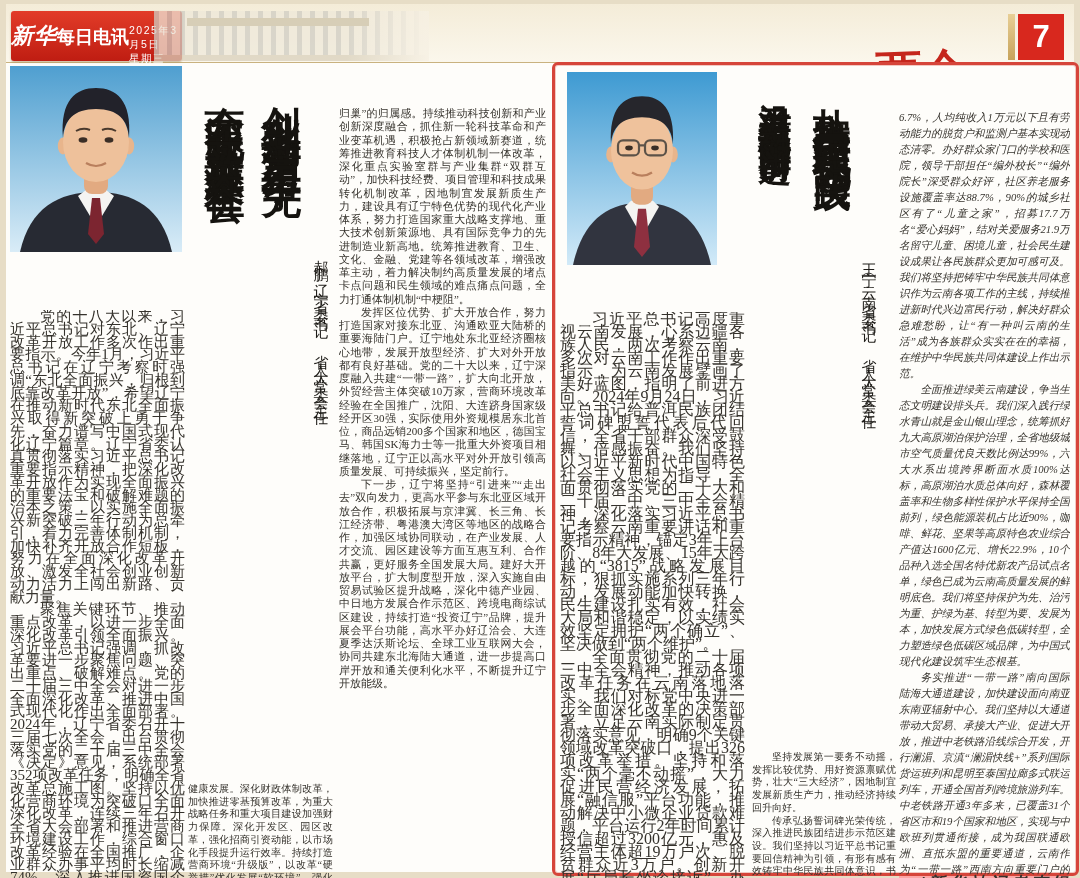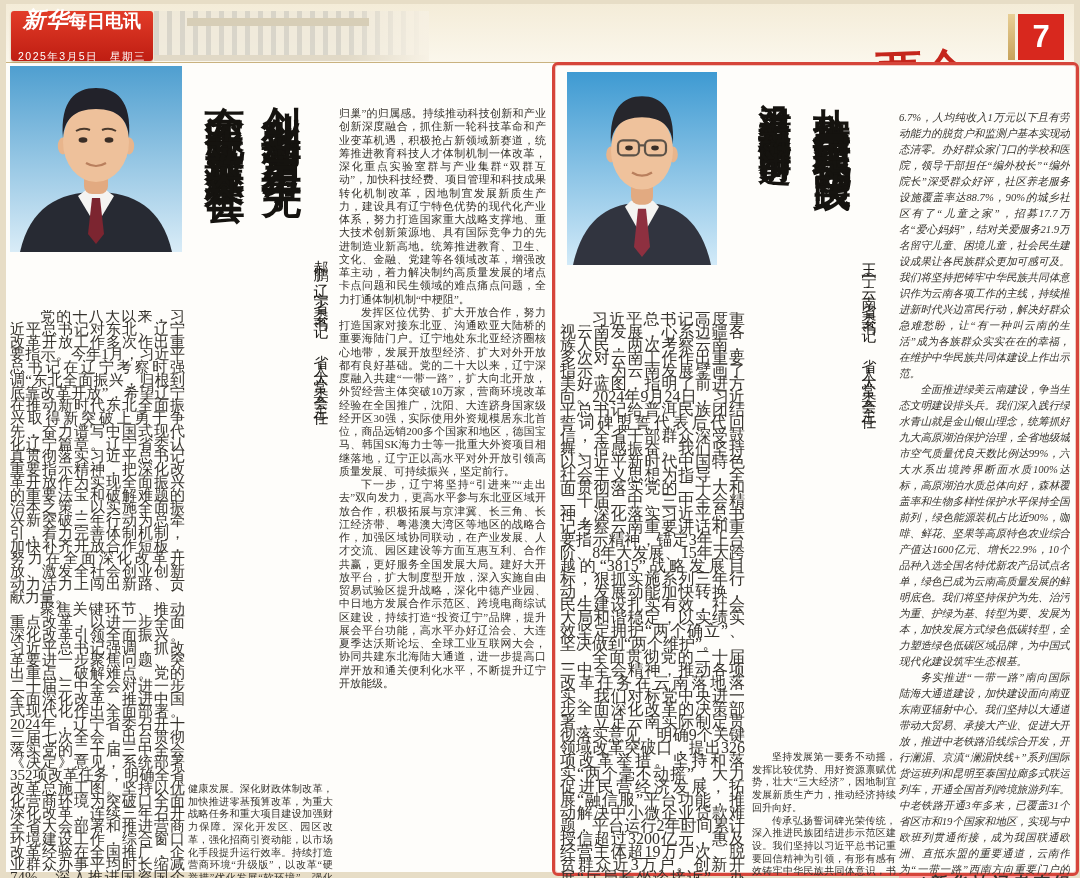--- a/index.html
+++ b/index.html
@@ -2,23 +2,23 @@
 <html><head>
 <meta charset="utf-8">
 <style>
   html,body{margin:0;padding:0;}
   .page{position:relative;width:1080px;height:878px;background:#e7ddc6;overflow:hidden;
         font-family:"Liberation Serif","DejaVu Serif",serif;color:#2e2b26;}
   .main{position:absolute;left:6px;top:62px;width:1068px;height:810px;background:#fefdfa;}
   
   .header{position:absolute;left:6px;top:4px;width:1068px;height:58px;
           background:linear-gradient(180deg,#f4ecd8,#fbf7ec);border-bottom:1px solid #c9b27f;}
-  .masthead{position:absolute;left:5px;top:7px;width:142px;height:50px;border-radius:3px;
+  .masthead{position:absolute;left:5px;top:7px;width:171px;height:50px;border-radius:3px;
             background:linear-gradient(180deg,#e23c28,#bf1d12);color:#fff;
-            display:flex;flex-direction:column;align-items:center;justify-content:center;box-shadow:0 1px 2px rgba(120,80,20,.4);}
+            display:flex;flex-direction:row;align-items:center;justify-content:center;box-shadow:0 1px 2px rgba(120,80,20,.4);}
   .masthead-title{font-size:18px;font-weight:bold;line-height:22px;white-space:nowrap;}
   .masthead-title .script{font-style:italic;font-size:22px;letter-spacing:1px;}
   .masthead-date{font-size:10.5px;letter-spacing:1.5px;margin-top:18px;font-family:"Liberation Sans",sans-serif;}
   .hall{position:absolute;left:148px;top:7px;width:275px;height:50px;opacity:.75;
         background:
          linear-gradient(90deg,rgba(247,241,228,0) 0 70%,#f7f1e4 100%),
          linear-gradient(0deg,#d9d0bb 0 12%,rgba(0,0,0,0) 12%),
          repeating-linear-gradient(90deg,#cfccc2 0 5px,#eee8d9 5px 13px),
          linear-gradient(180deg,#a5c2d3 0 35%,#e6dfcc 100%);}
   .hall::before{content:"";position:absolute;left:12%;right:22%;top:14%;height:16%;background:#cdc3aa;}

